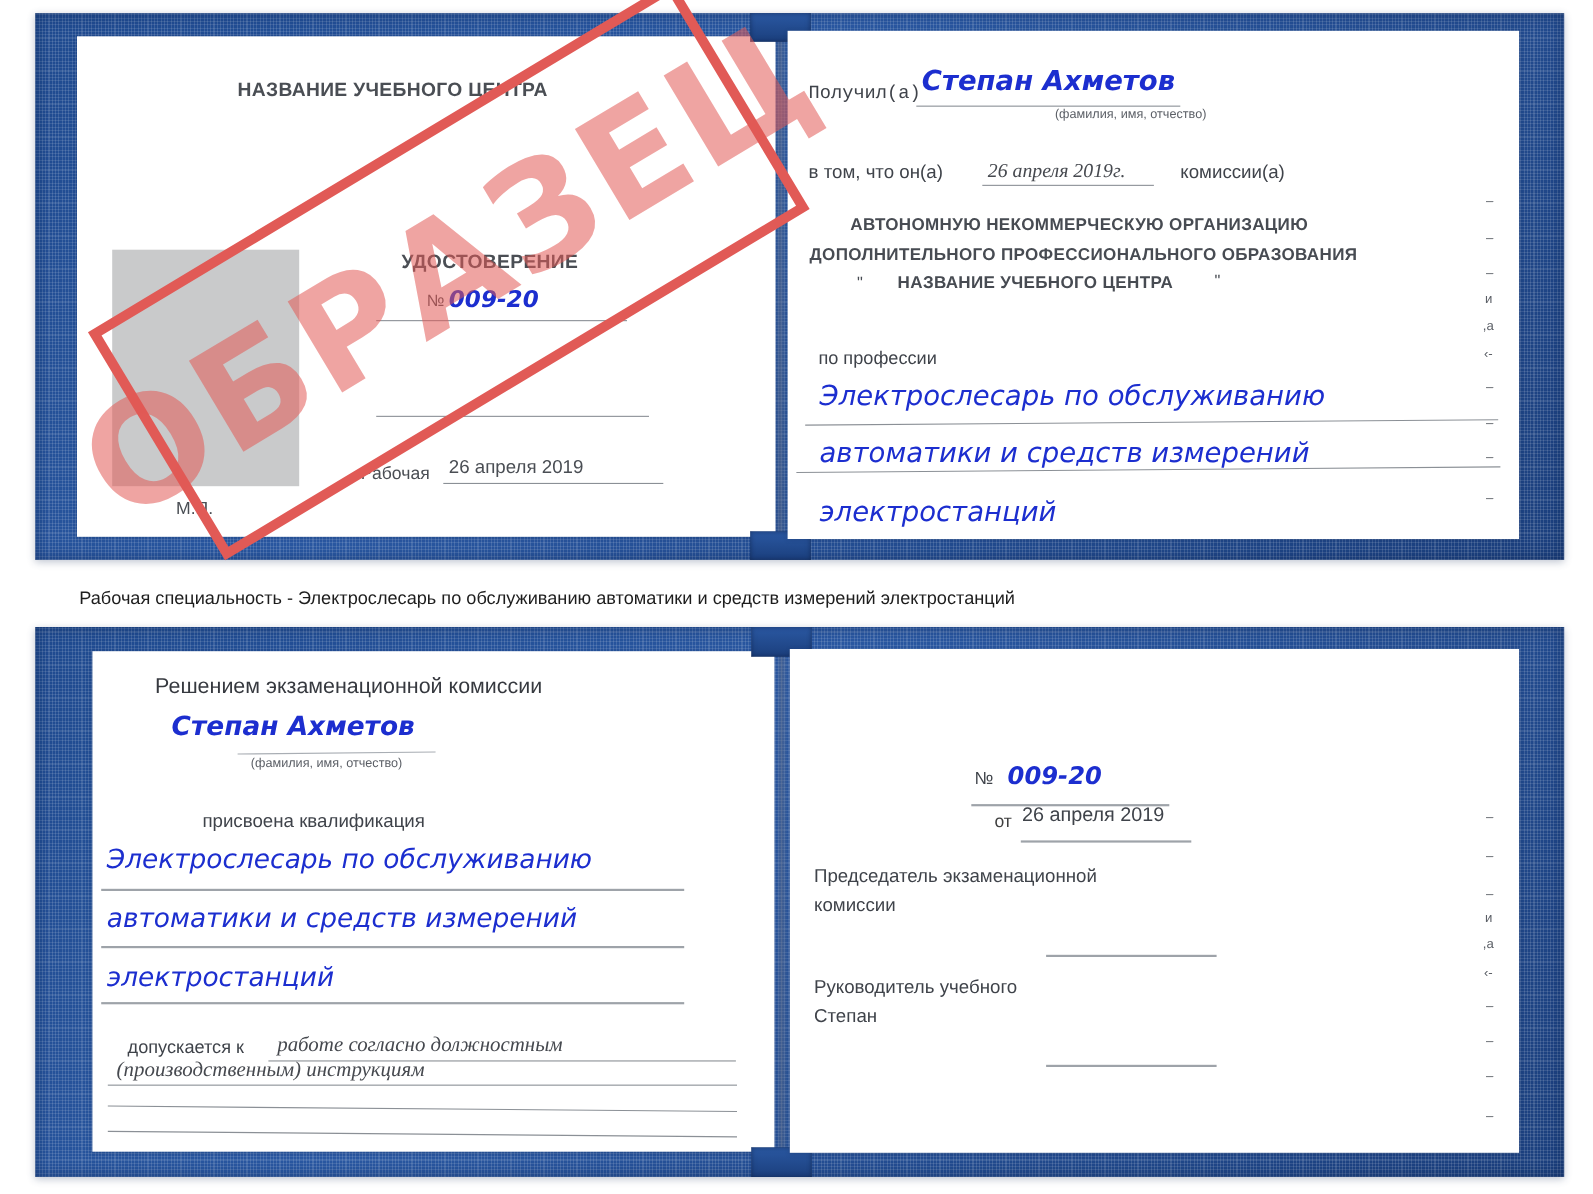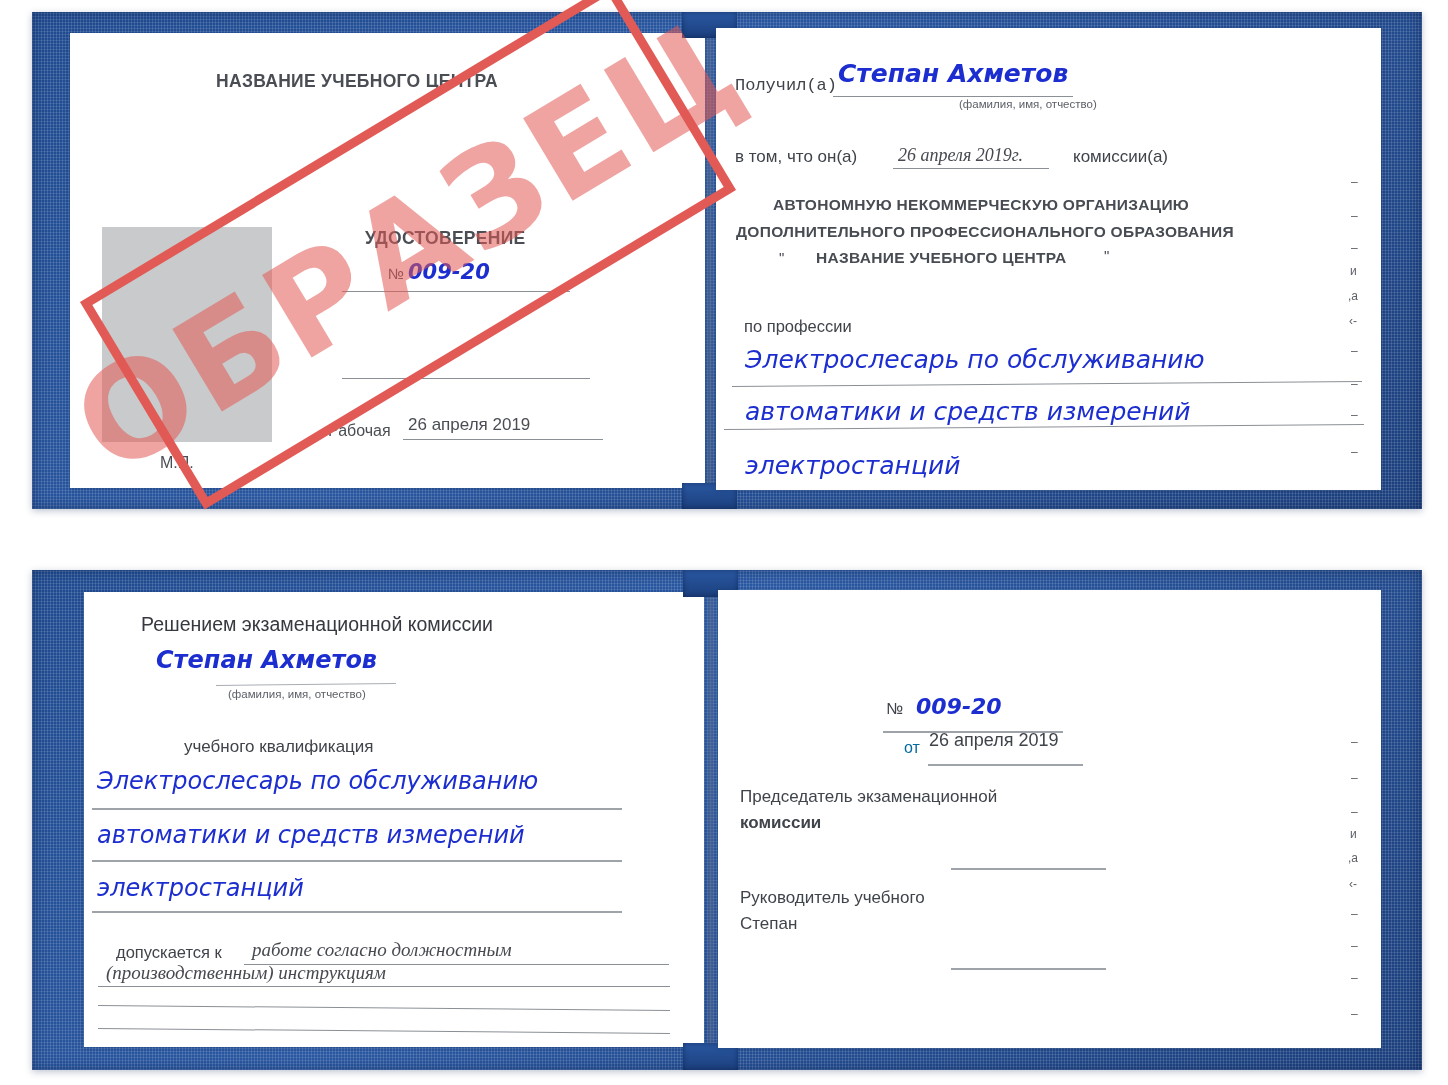--- a/index.html
+++ b/index.html
@@ -211,34 +211,35 @@
     <div class="edge-glyph" style="left:1351px; top:345px;">–</div>
     <div class="edge-glyph" style="left:1351px; top:378px;">–</div>
     <div class="edge-glyph" style="left:1351px; top:409px;">–</div>
     <div class="edge-glyph" style="left:1351px; top:446px;">–</div>
   </div>
 
   <div class="stamp" style="left:98px; top:125px; width:620px; height:242px;">
     <span class="stamp-text">ОБРАЗЕЦ</span>
   </div>
 
+  <div class="caption" style="left:72px; top:533px;">Рабочая специальность - Электрослесарь по обслуживанию автоматики и средств измерений электростанций</div>
 
   <div class="book" style="left:32px; top:570px; width:1390px; height:500px;">
     <div class="book-inner-shadow"></div>
   </div>
 
   <div class="paper left" style="left:84px; top:592px; width:620px; height:455px;">
 
     <div class="t" style="left:57px; top:23px; font-size:19.5px; color:#36393f;">Решением экзаменационной комиссии</div>
 
     <div class="hand" style="left:72px; top:56px; font-size:24px; font-weight:600;">Степан Ахметов</div>
     <div class="rule thin" style="left:132px; top:93px; width:180px; transform:rotate(-0.6deg); transform-origin:left center;"></div>
     <div class="t" style="left:144px; top:97px; font-size:11.5px; color:#5b5f66;">(фамилия, имя, отчество)</div>
 
-    <div class="t" style="left:100px; top:146px; font-size:17px; color:#3f434a;">учебного квалификация</div>
+    <div class="t" style="left:100px; top:146px; font-size:17px; color:#3f434a;">присвоена квалификация</div>
 
     <div class="hand" style="left:13px; top:177px; font-size:24px; font-weight:500;">Электрослесарь по обслуживанию</div>
     <div class="rule grey" style="left:8px; top:216px; width:530px;"></div>
 
     <div class="hand" style="left:13px; top:231px; font-size:24px; font-weight:500;">автоматики и средств измерений</div>
     <div class="rule grey" style="left:8px; top:268px; width:530px;"></div>
 
     <div class="hand" style="left:13px; top:284px; font-size:24px; font-weight:500;">электростанций</div>
     <div class="rule grey" style="left:8px; top:319px; width:530px;"></div>
 
@@ -256,26 +257,26 @@
   <div class="spine-tab" style="left:683px; top:570px; width:55px; height:27px;"></div>
   <div class="spine-tab" style="left:683px; top:1043px; width:55px; height:27px;"></div>
 
   <div class="paper right" style="left:718px; top:590px; width:663px; height:458px;">
 
 
     <div class="t" style="left:168px; top:111px; font-size:16px; color:#3f434a;">№</div>
     <div class="hand" style="left:198px; top:106px; font-size:22px; font-weight:600;">009-20</div>
     <div class="rule grey" style="left:165px; top:141px; width:180px;"></div>
 
-    <div class="t" style="left:186px; top:150px; font-size:16px; color:#0369a1;">от</div>
+    <div class="t" style="left:186px; top:150px; font-size:16px; color:#404040;">от</div>
     <div class="t" style="left:211px; top:141px; font-size:18px; color:#3f434a;">26 апреля 2019</div>
     <div class="rule grey" style="left:210px; top:174px; width:155px;"></div>
 
     <div class="t" style="left:22px; top:198px; font-size:17px; color:#3f434a;">Председатель экзаменационной</div>
-    <div class="t" style="left:22px; top:224px; font-size:17px; color:#3f434a;font-weight:bold;">комиссии</div>
+    <div class="t" style="left:22px; top:224px; font-size:17px; color:#3f434a;">комиссии</div>
     <div class="rule grey" style="left:233px; top:278px; width:155px;"></div>
 
     <div class="t" style="left:22px; top:299px; font-size:17px; color:#3f434a;">Руководитель учебного</div>
     <div class="t" style="left:22px; top:325px; font-size:17px; color:#3f434a;">Степан</div>
     <div class="rule grey" style="left:233px; top:378px; width:155px;"></div>
   </div>
 
   <div>
     <div class="edge-glyph" style="left:1351px; top:736px;">–</div>
     <div class="edge-glyph" style="left:1351px; top:772px;">–</div>

